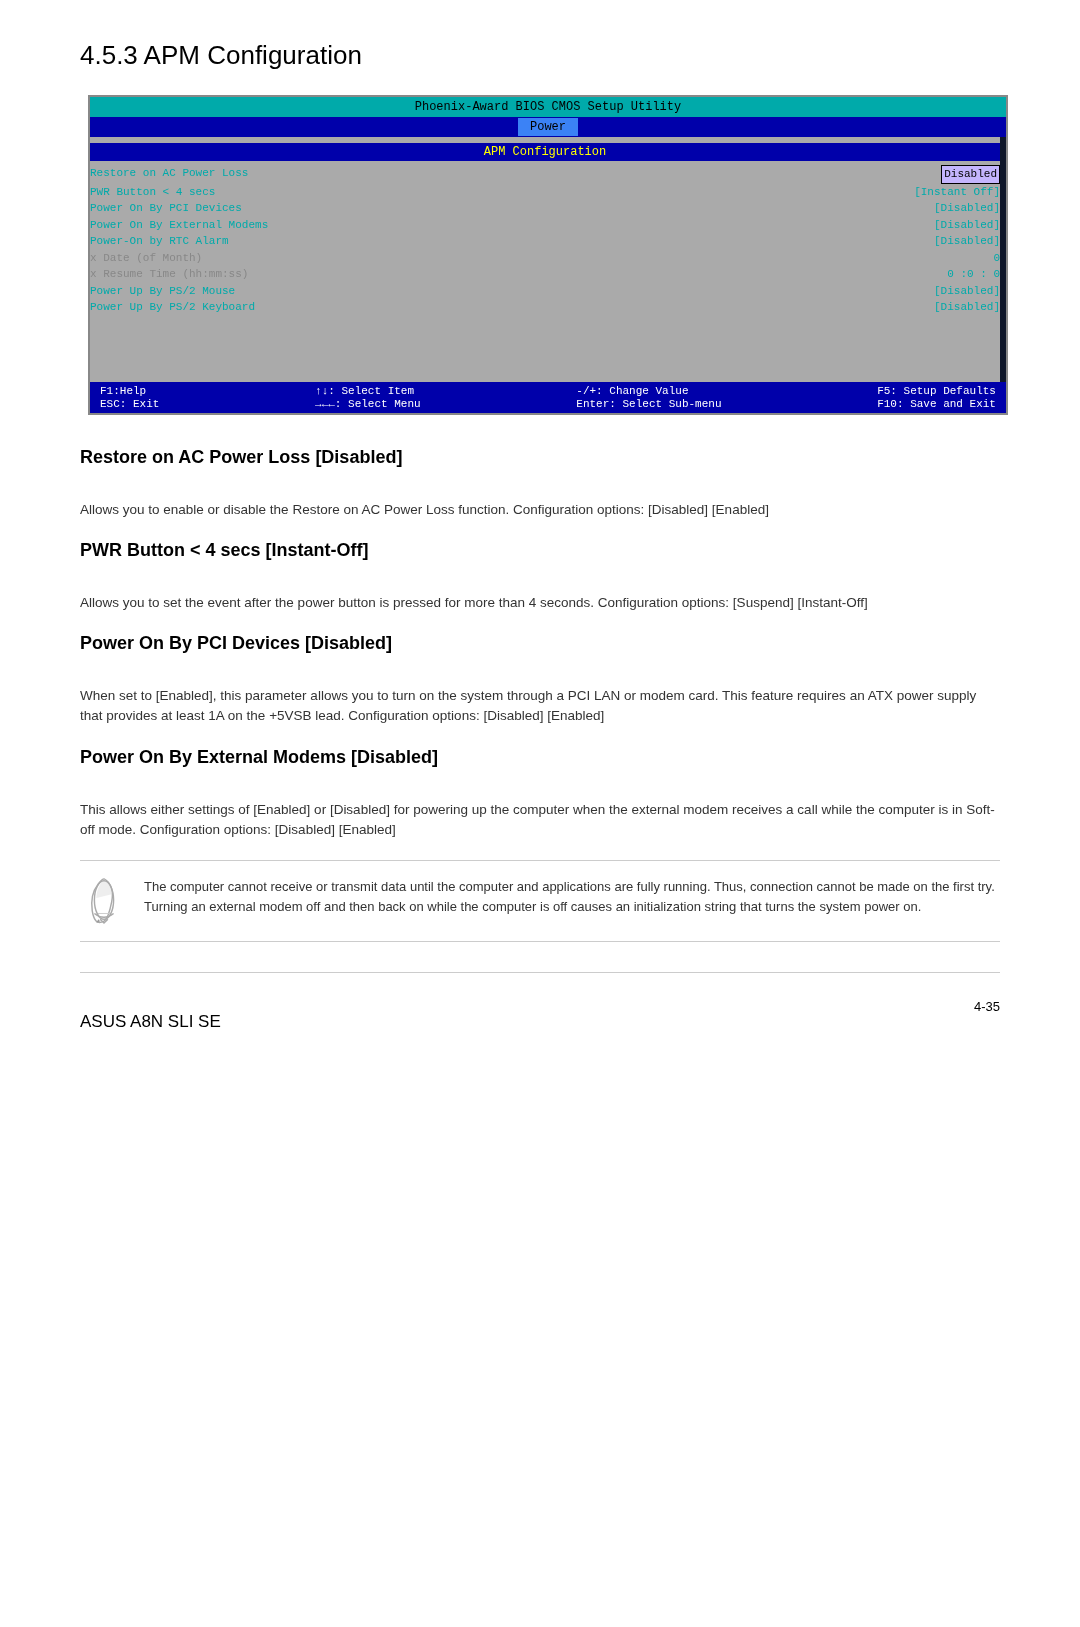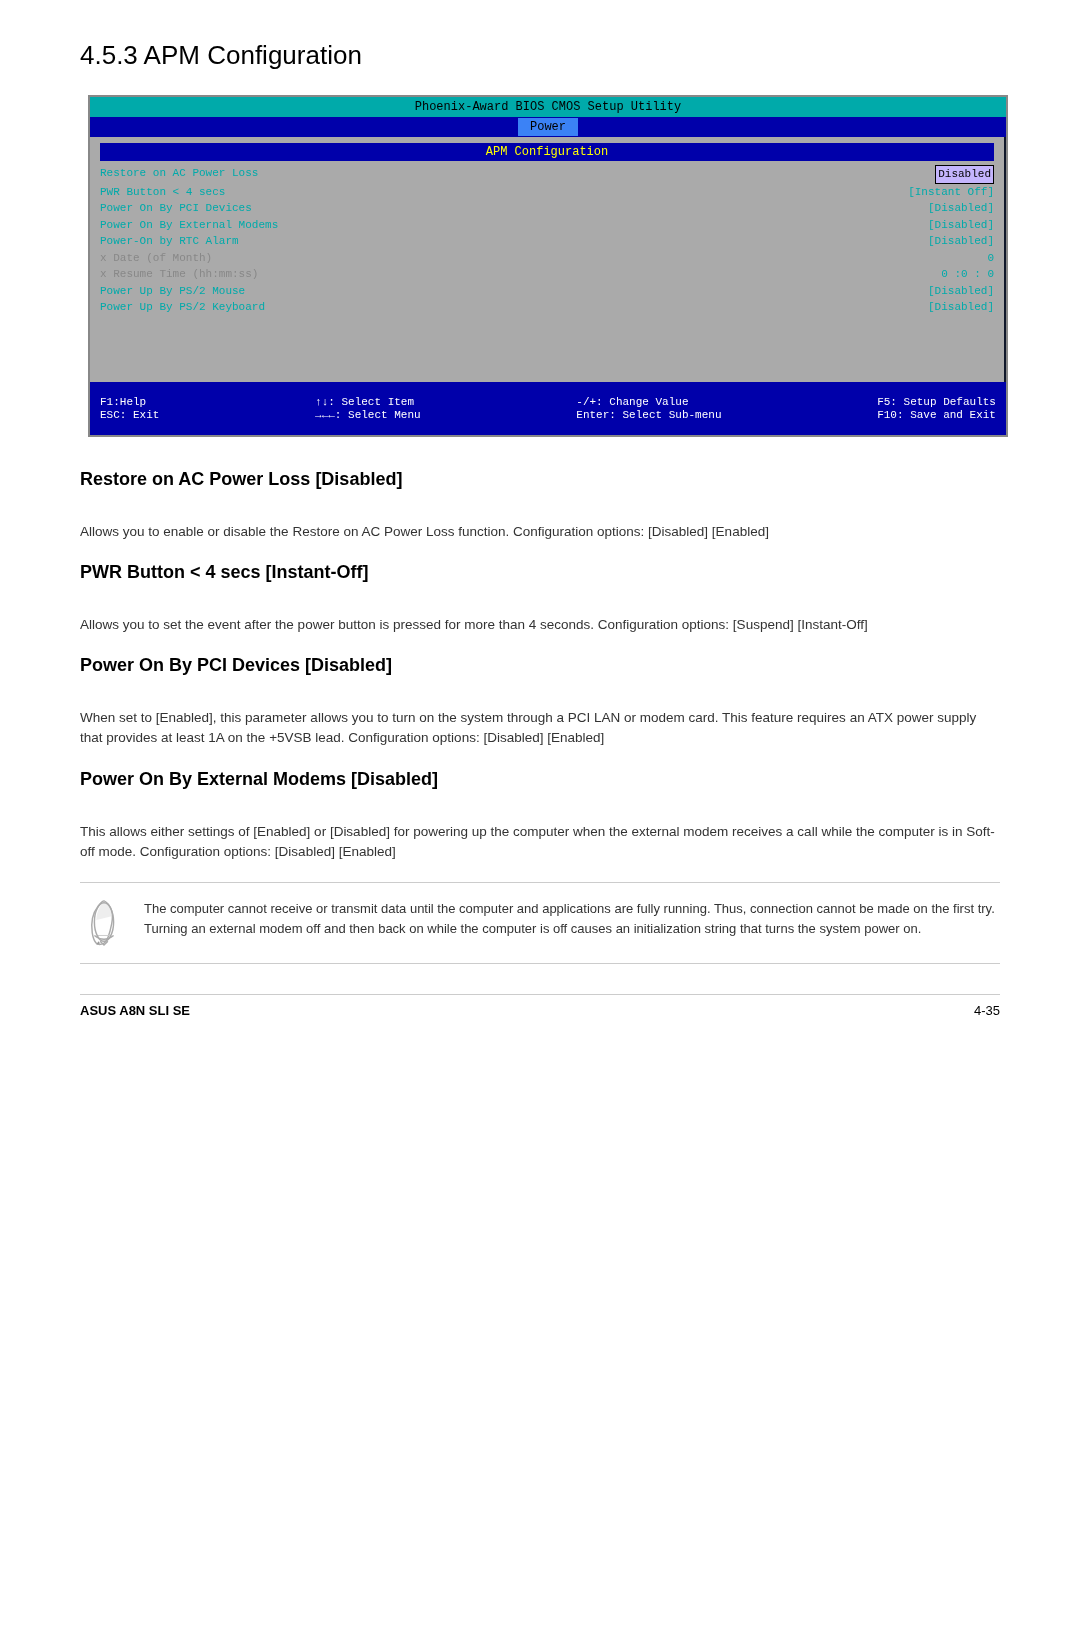--- a/index.html
+++ b/index.html
@@ -53,22 +53,22 @@
       padding: 2px 12px;
     }
 
     .bios-body {
       display: flex;
       background: #aaaaaa;
     }
 
     .bios-left {
       flex: 1;
-      padding: 6px 10px;
-      border-right: 2px solid #0f172a;
+      padding: 6px 0;
+      border-right: 6px solid #0f172a;
     }
 
     .bios-right {
       width: 220px;
       padding: 6px 10px;
       background: #aaaaaa;
       font-family: 'Courier New', monospace;
       font-size: 11px;
       color: #000;
     }
@@ -114,21 +114,21 @@
       padding: 0 2px;
     }
 
     .bios-row.disabled-row { color: #888; }
 
     .bios-footer {
       background: #0000aa;
       color: #ffffff;
       display: flex;
       justify-content: space-between;
-      padding: 14px 10px;
+      padding: 3px 10px;
       font-family: 'Courier New', monospace;
       font-size: 11px;
     }
 
     .bios-footer-col {
       display: flex;
       flex-direction: column;
       gap: 1px;
     }
 
@@ -187,23 +187,24 @@
     .page-footer {
       display: flex;
       justify-content: space-between;
       align-items: center;
       border-top: 1px solid #ccc;
       padding-top: 8px;
       margin-top: 20px;
     }
 
     .page-footer .footer-left {
-      font-weight: bold;
-      font-size: 13px;
-      color: #000;
+      font-weight: normal;
+      font-size: 17px;
+      color: #000;
+      margin-top: 31px;
     }
 
     .page-footer .footer-right {
       font-size: 13px;
       color: #000;
     }
   </style>
 </head>
 <body>
 

